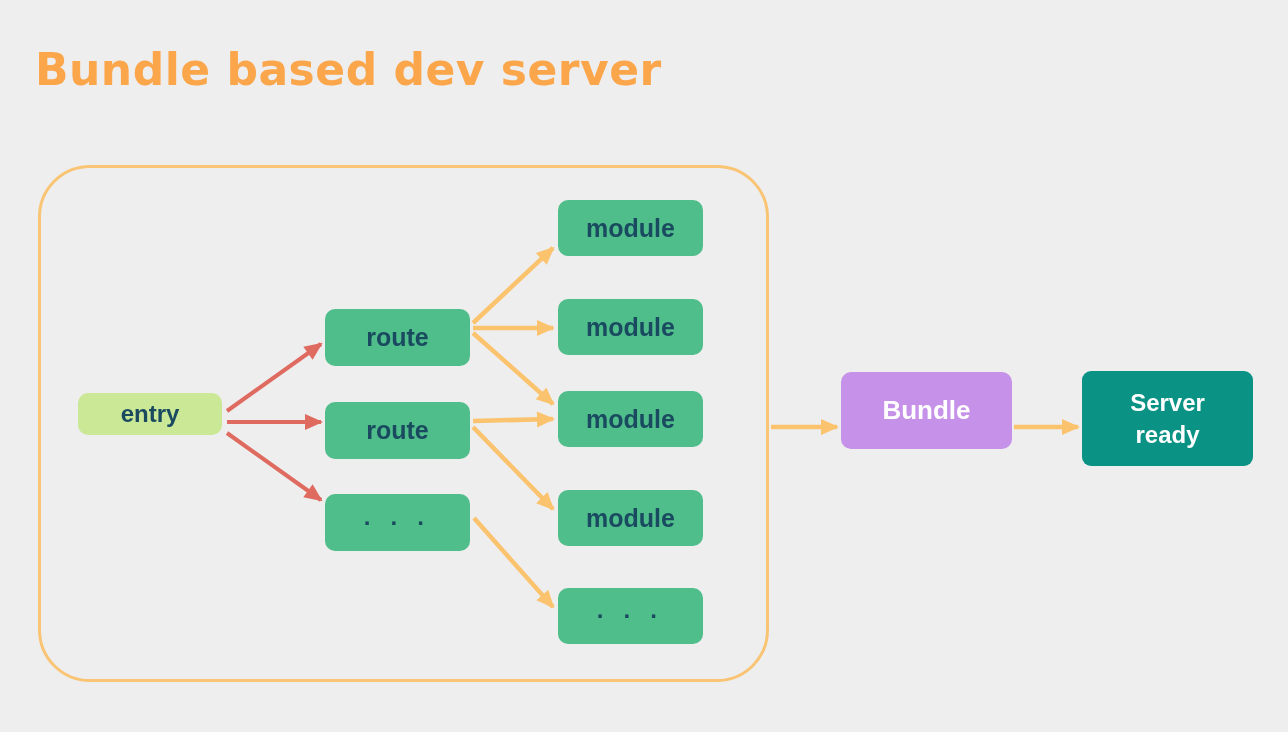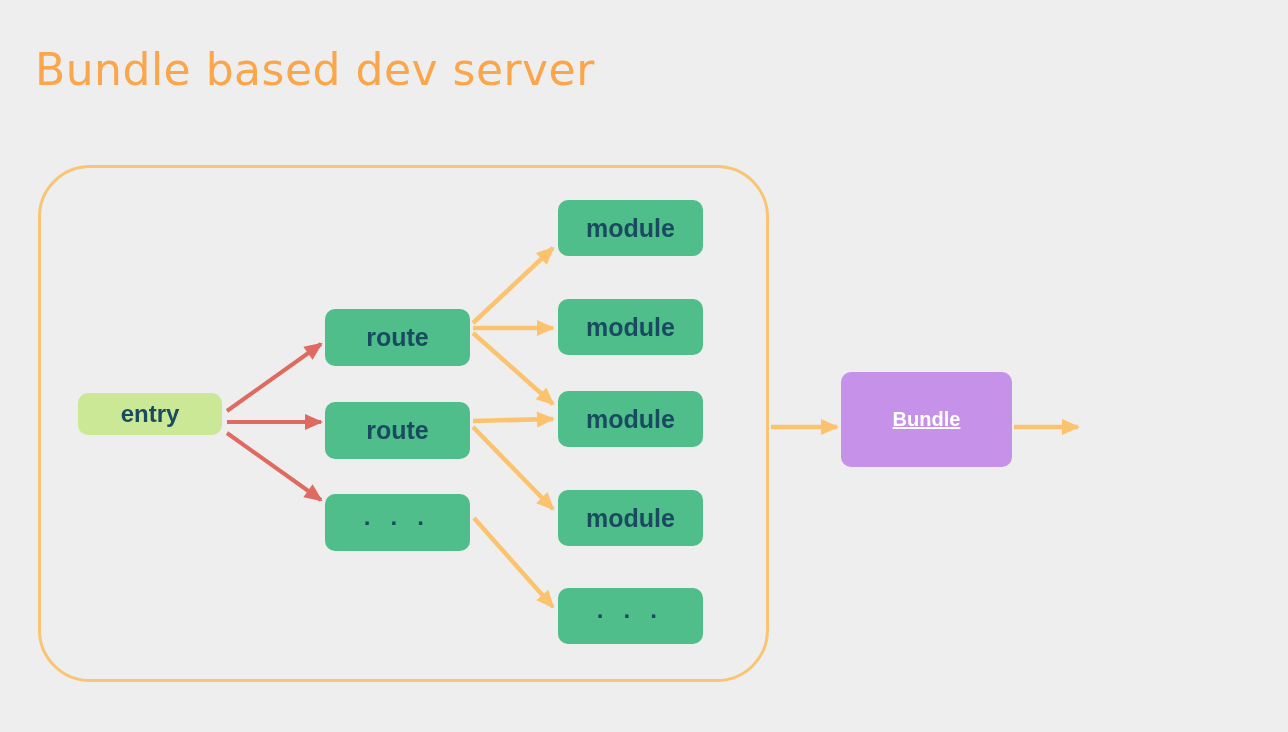--- a/index.html
+++ b/index.html
@@ -19,21 +19,21 @@
   body{
     width:1288px;height:732px;
     background:var(--background);
     font-family:"Liberation Sans", sans-serif;
     position:relative;overflow:hidden;
   }
   .stage{position:absolute;inset:0;width:1288px;height:732px;}
   .title{
     position:absolute;left:35px;top:44px;
     font-family:"DejaVu Sans", sans-serif;
-    font-size:44px;font-weight:400;color:var(--title-text);
+    font-size:44px;font-weight:700;color:var(--title-text);
     letter-spacing:0.5px;white-space:nowrap;
   }
   .group-outline{
     position:absolute;left:38px;top:165px;width:731px;height:517px;
     border:3px solid var(--container-border);
     border-radius:52px;box-sizing:border-box;
   }
   .node{
     position:absolute;display:flex;align-items:center;justify-content:center;
     text-align:right;border-radius:10px;
@@ -44,21 +44,21 @@
   .node.route{left:325px;width:145px;height:57px;margin-top:8px;}
   .node.route-1{top:301px;}
   .node.route-2{top:394px;}
   .node.route-3{top:486px;}
   .node.module{left:558px;width:145px;height:56px;}
   .node.module-1{top:200px;}
   .node.module-2{top:299px;}
   .node.module-3{top:391px;}
   .node.module-4{top:490px;}
   .node.module-5{top:588px;}
-  .node.bundle{left:841px;top:372px;width:171px;height:95px;background:var(--purple-box);color:var(--light-text);font-size:20px;text-decoration:underline;}
+  .node.bundle{left:841px;top:372px;width:171px;height:77px;background:var(--purple-box);color:var(--light-text);font-size:26px;}
   .node.server{left:1082px;top:371px;width:171px;height:95px;background:var(--teal-box);color:var(--light-text);font-size:24px;border-radius:9px;line-height:1.3;flex-direction:column;}
   .dots{letter-spacing:6px;font-size:24px;}
   svg.arrows{position:absolute;left:0;top:0;width:1288px;height:732px;pointer-events:none;}
   line.red{stroke:var(--arrow-red);stroke-width:4;}
   line.orange{stroke:var(--arrow-orange);stroke-width:4.5;}
   .head-red{fill:var(--arrow-red);}
   .head-orange{fill:var(--arrow-orange);}
 </style>
 </head>
 <body>
@@ -121,14 +121,18 @@
     <span>module</span>
   </div>
   <div class="node green module module-5">
     <span class="dots">· · ·</span>
   </div>
 
   <div class="node bundle">
     <span>Bundle</span>
   </div>
 
+  <div class="node server">
+    <span>Server</span>
+    <span>ready</span>
+  </div>
 
 </div>
 
 </body></html>

